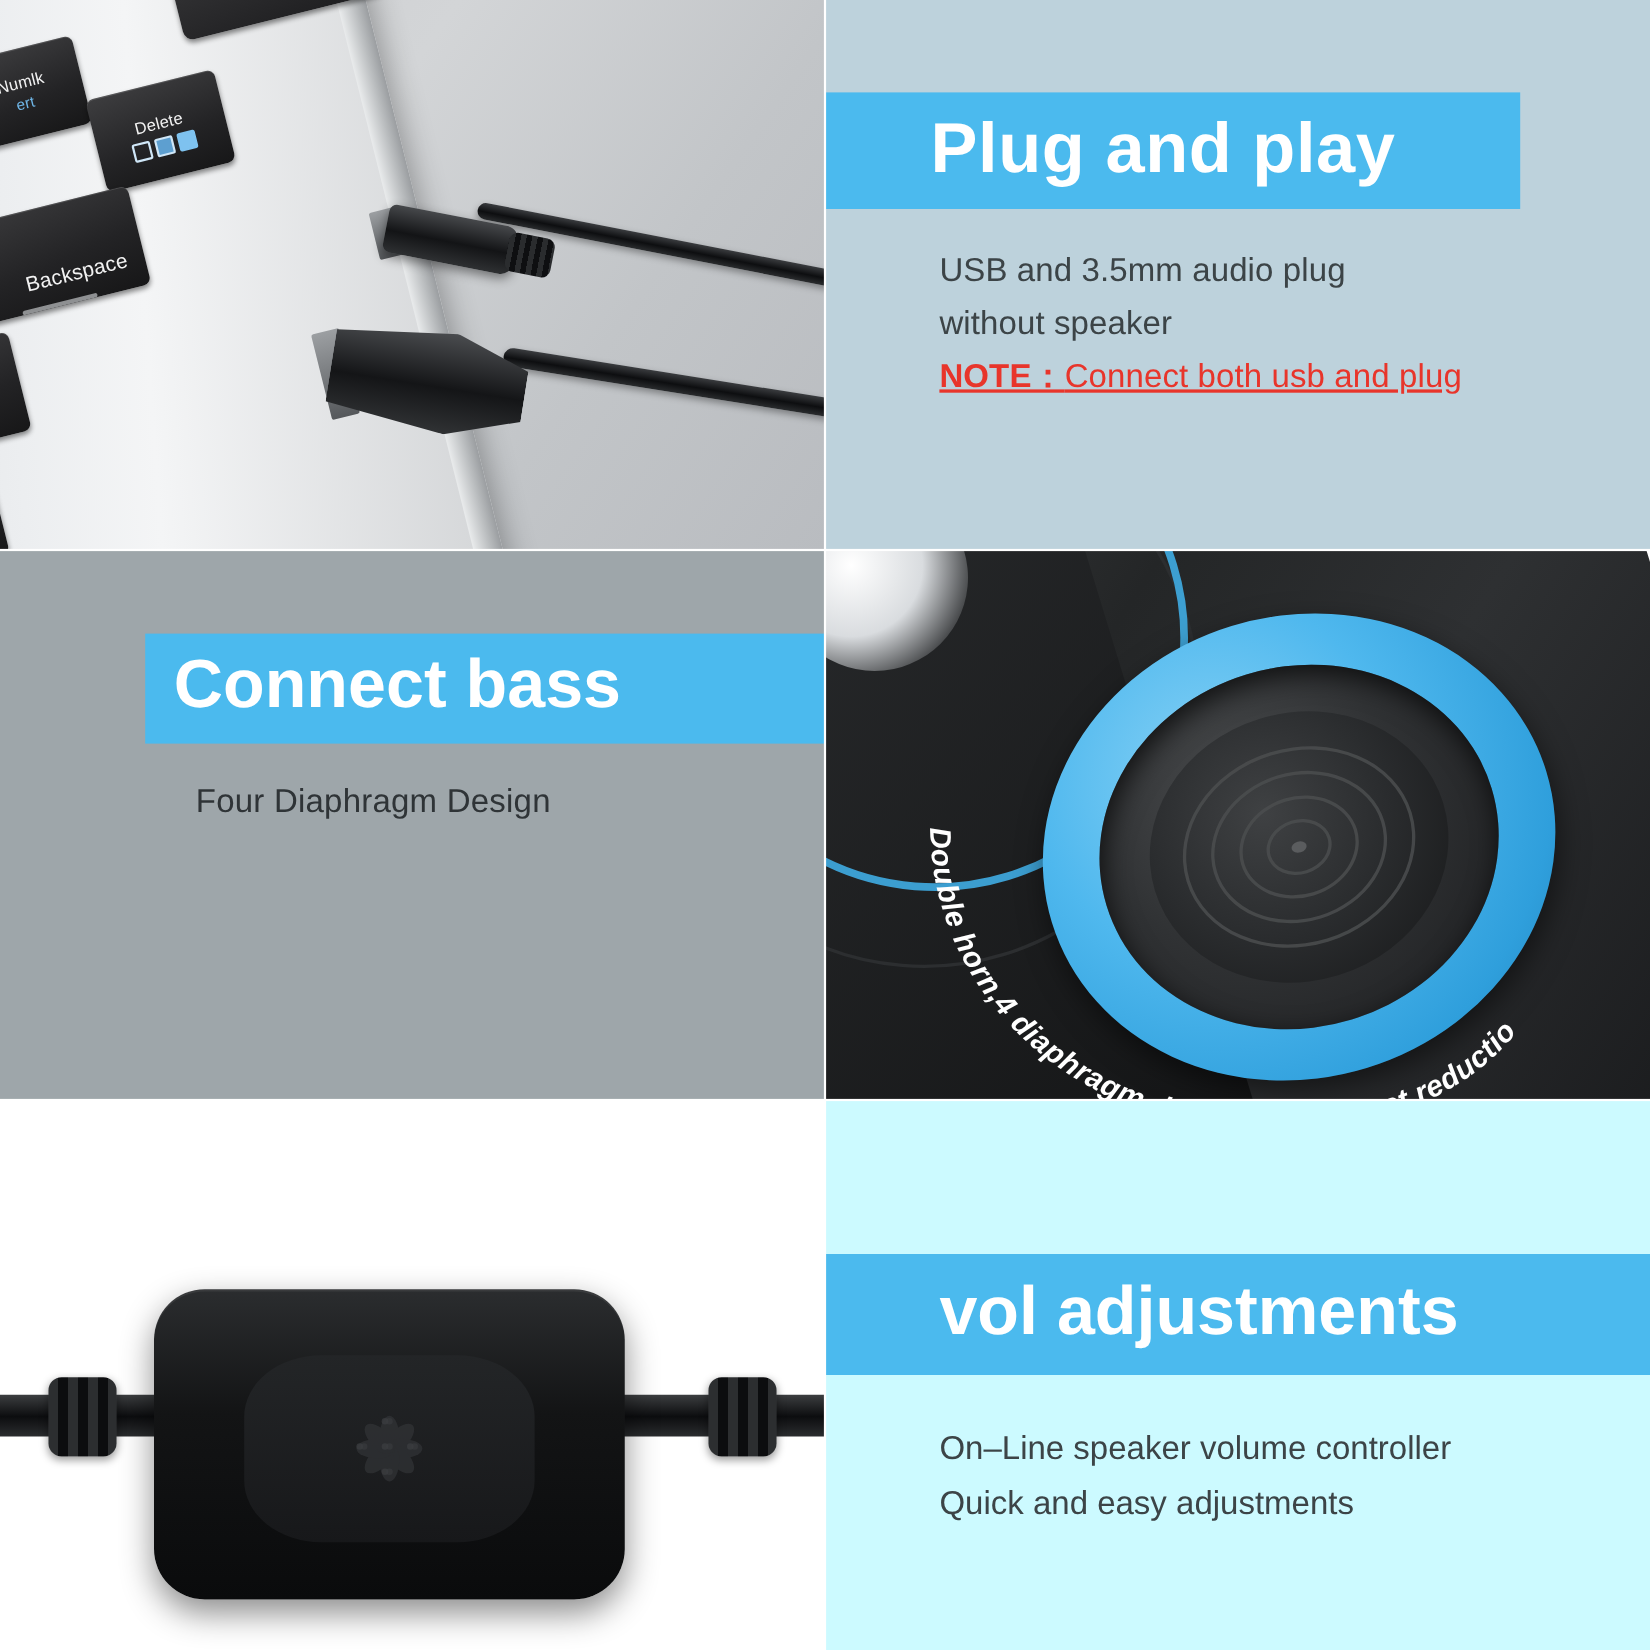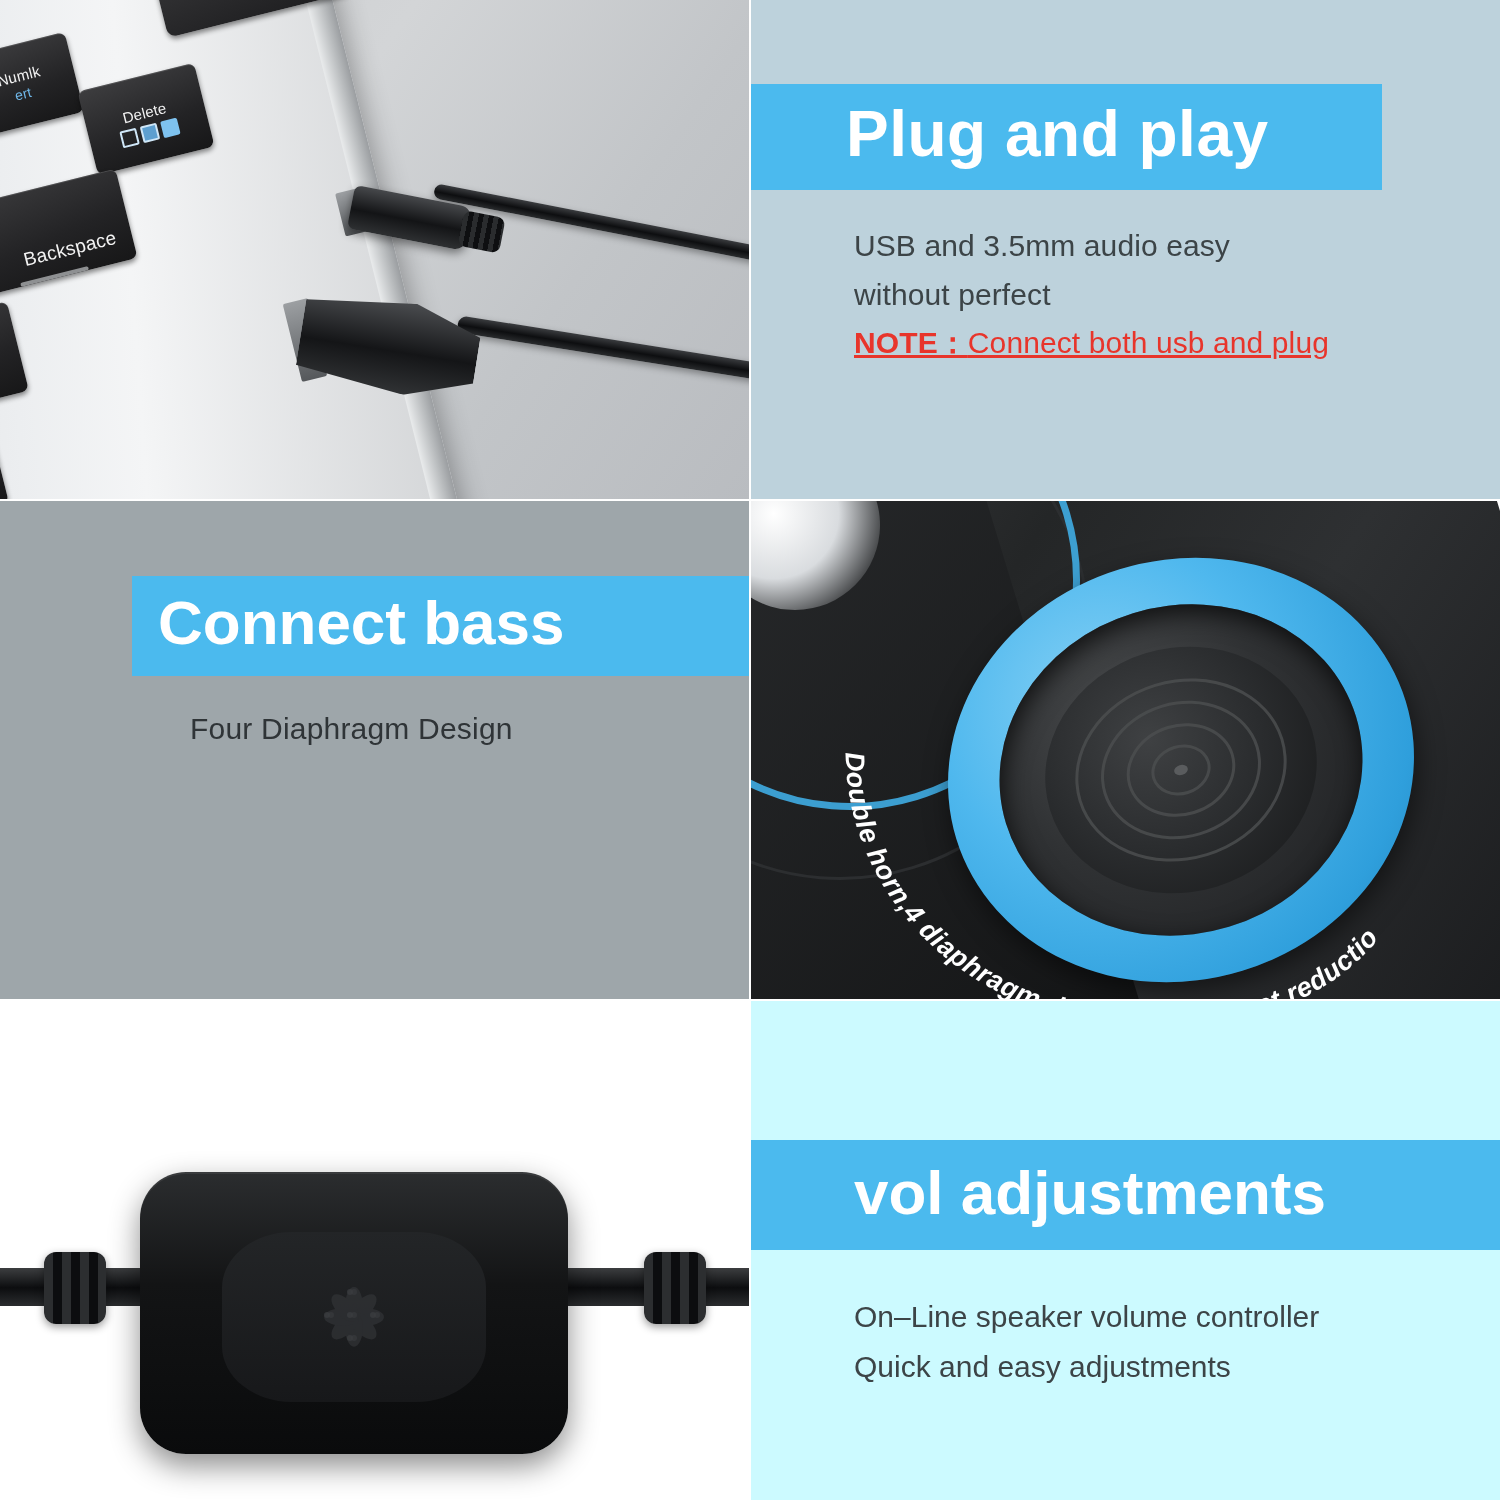--- a/index.html
+++ b/index.html
@@ -136,21 +136,21 @@
 
   
   .p-bass{ background:#9ea6aa; }
   .p-bass .banner{
     position:absolute; left:132px; top:76px;
     padding:16px 8px 22px 26px;
     font-size:62px;
     width:618px;
   }
   .p-bass .sub{
-    position:absolute; left:190px; top:712px;
+    position:absolute; left:178px; top:712px;
     font-size:30px; color:#2f3437; letter-spacing:.2px;
   }
   .p-bass .sub{ top:212px; }
 
   
   .p-speaker{ background:#ffffff; }
   .spk-body{
     position:absolute; left:-30px; top:-80px; width:840px; height:700px;
     background:linear-gradient(140deg,#3a3c3e 0%,#242627 30%,#2e3032 55%,#17181a 100%);
     transform:rotate(-17deg);
@@ -353,22 +353,22 @@
     <div class="plug-audio">
       <span class="ribs"></span>
     </div>
     <div class="plug-usb"></div>
     <span class="plug-usb-ribs"></span>
   </div>
 
   <div class="panel p-plugplay">
     <div class="banner">Plug and play</div>
     <div class="body">
-      <div>USB and 3.5mm audio easy</div>
-      <div>without perfect</div>
+      <div>USB and 3.5mm audio plug</div>
+      <div>without speaker</div>
       <div class="note"><span class="kw">NOTE：</span><span>Connect both usb and plug</span></div>
     </div>
   </div>
 
   <div class="panel p-bass">
     <div class="banner">Connect bass</div>
     <div class="sub">Four Diaphragm Design</div>
   </div>
 
   <div class="panel p-speaker">

